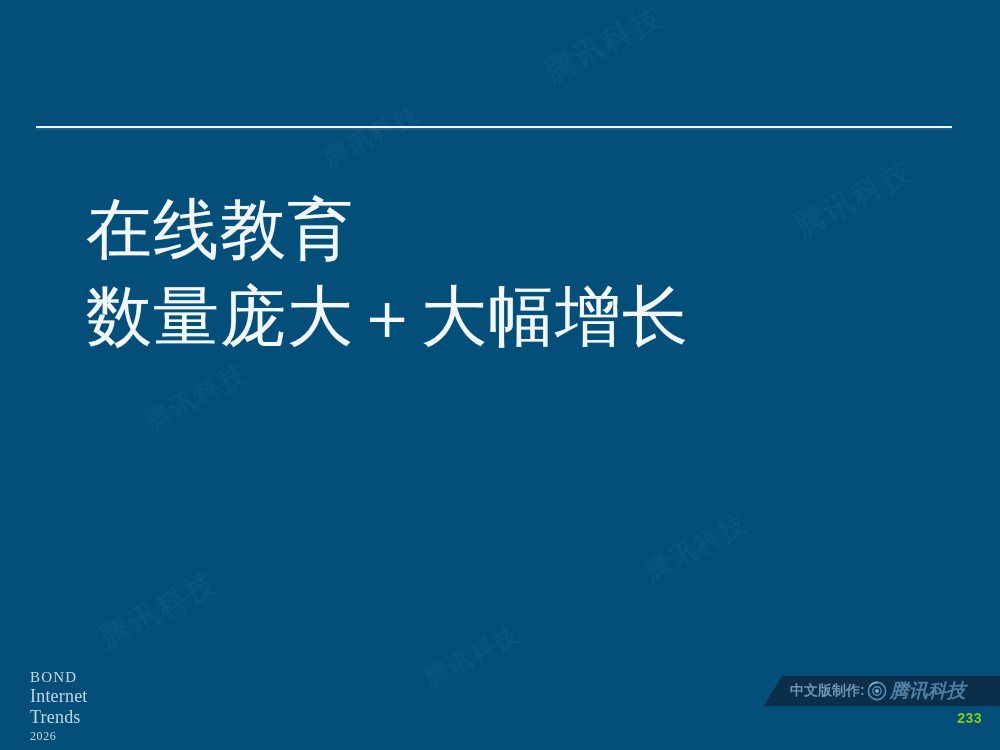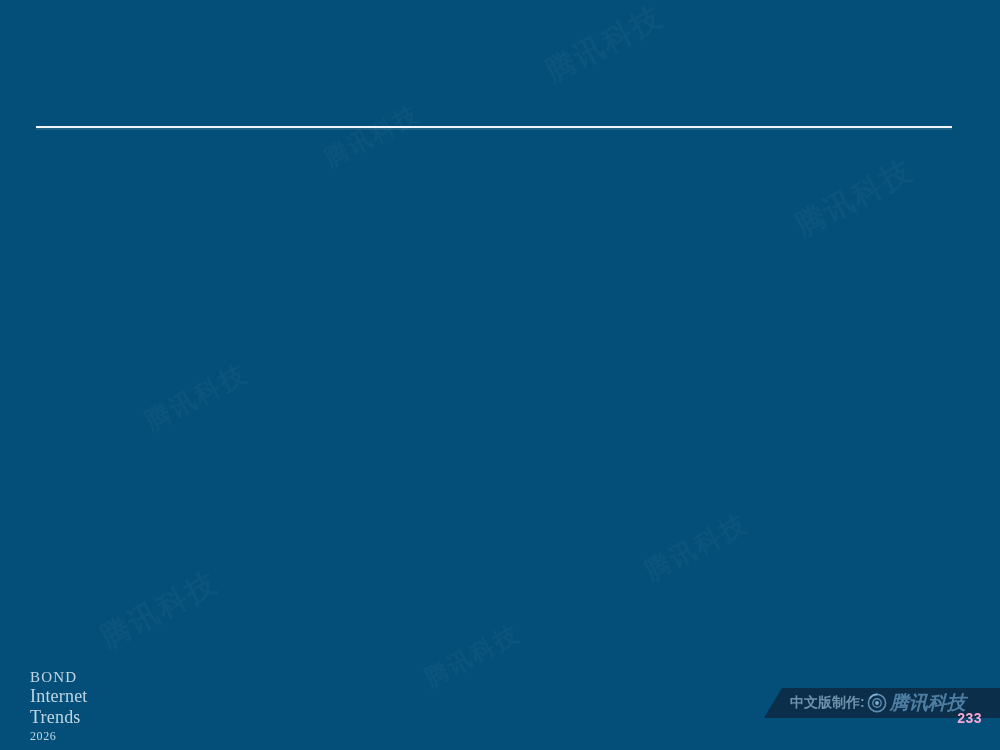--- a/index.html
+++ b/index.html
@@ -105,21 +105,20 @@
     width: 236px;
     background: linear-gradient(100deg, #0a2840 0%, #0d3busy 0%, #0c3250 40%, #0b2c47 100%);
     background-color: #0b2e4a;
     clip-path: polygon(18px 0, 100% 0, 100% 100%, 0 100%);
     display: flex;
     align-items: center;
     justify-content: flex-start;
     padding-left: 26px;
     box-sizing: border-box;
     overflow: hidden;
-    margin-top: 12px;
   }
   #tencent-badge .badge-label {
     color: #6f93ad;
     font-family: "Liberation Sans", sans-serif;
     font-size: 14px;
     font-weight: 700;
     letter-spacing: 0px;
     white-space: nowrap;
   }
   #tencent-badge .tencent-logo-icon {
@@ -136,21 +135,21 @@
     font-style: italic;
     letter-spacing: 0px;
     white-space: nowrap;
   }
 
   
   #page-number {
     position: absolute;
     right: 18px;
     top: 710px;
-    color: #f9a8d4;
+    color: #84cc16;
     font-family: "Liberation Sans", sans-serif;
     font-size: 14px;
     font-weight: 700;
     letter-spacing: 0.5px;
   }
 </style>
 </head>
 <body>
 
 <div id="slide">
@@ -159,20 +158,22 @@
   <div class="wm w2">腾讯科技</div>
   <div class="wm w3">腾讯科技</div>
   <div class="wm w4">腾讯科技</div>
   <div class="wm w5">腾讯科技</div>
   <div class="wm w6">腾讯科技</div>
   <div class="wm w7">腾讯科技</div>
 
   <div id="top-rule"></div>
 
   <div id="title-block">
+    <div class="title-line">在线教育</div>
+    <div class="title-line">数量庞大＋大幅增长</div>
   </div>
 
   <div id="bond-logo">
     <div class="bond-name">BOND</div>
     <div class="bond-sub">Internet Trends</div>
     <div class="bond-year">2026</div>
   </div>
 
   <div id="tencent-badge">
     <span class="badge-label">中文版制作:</span>

